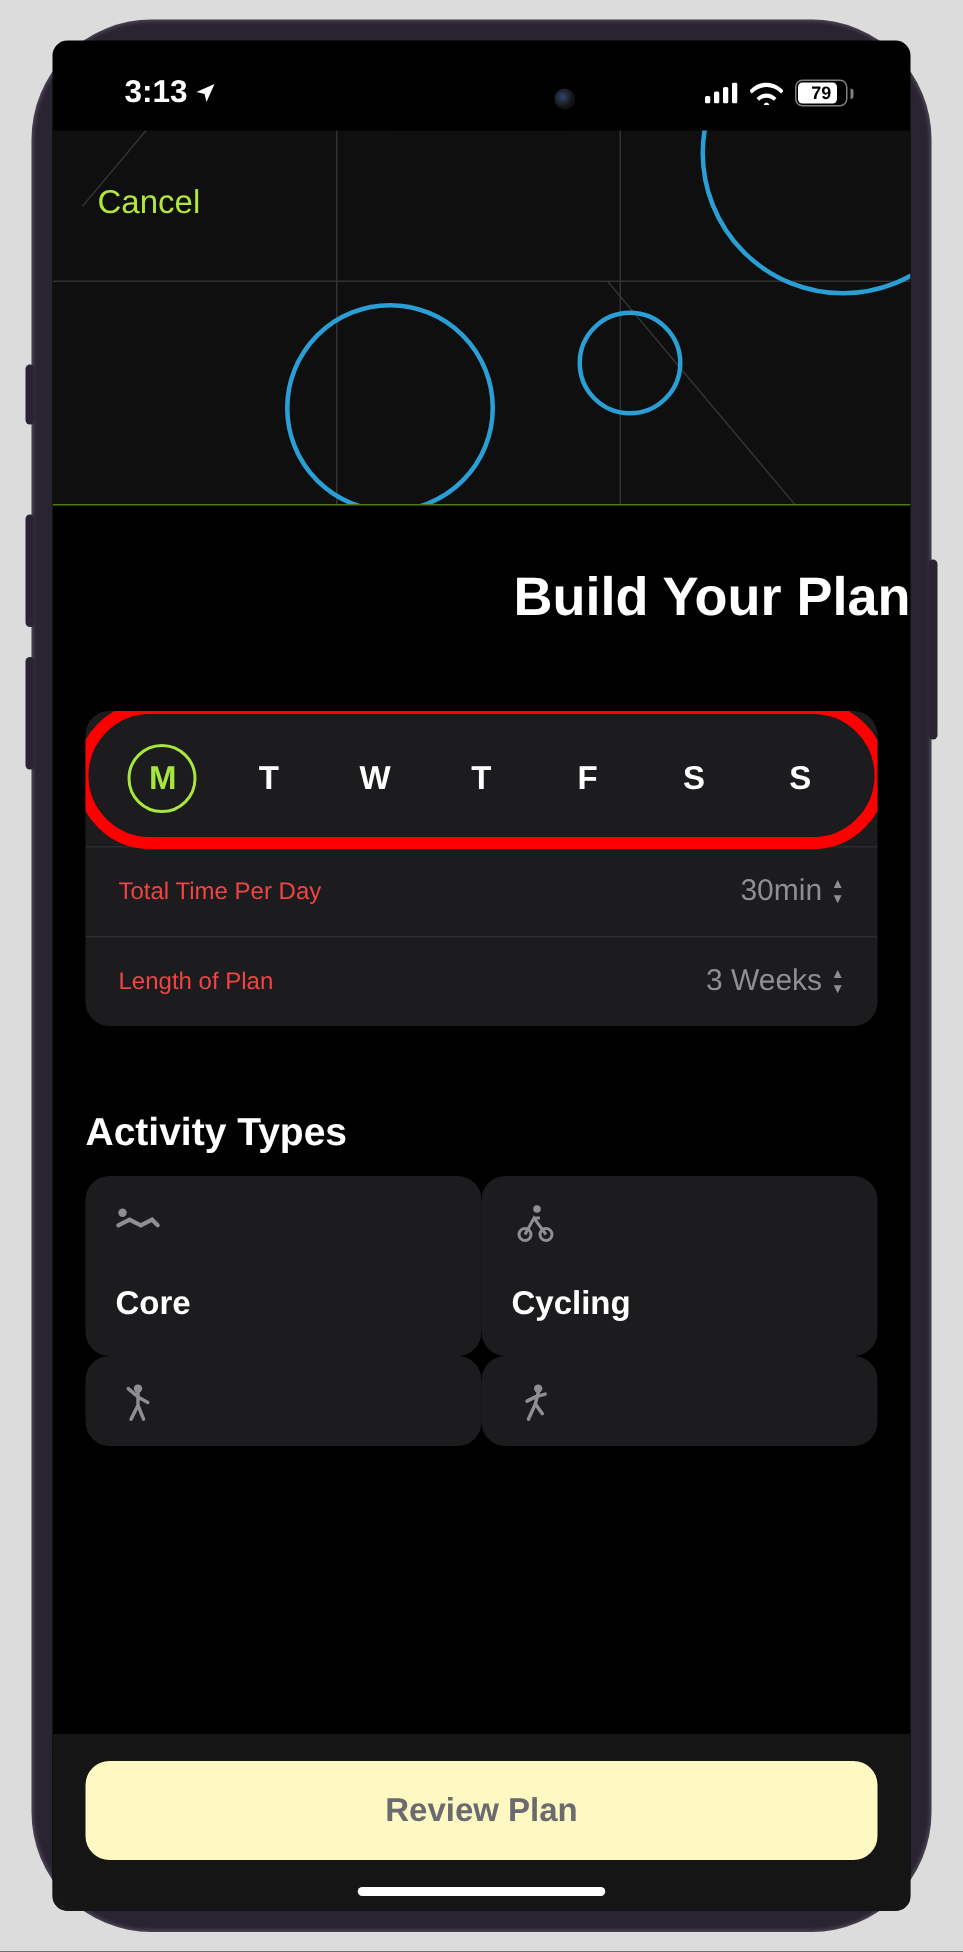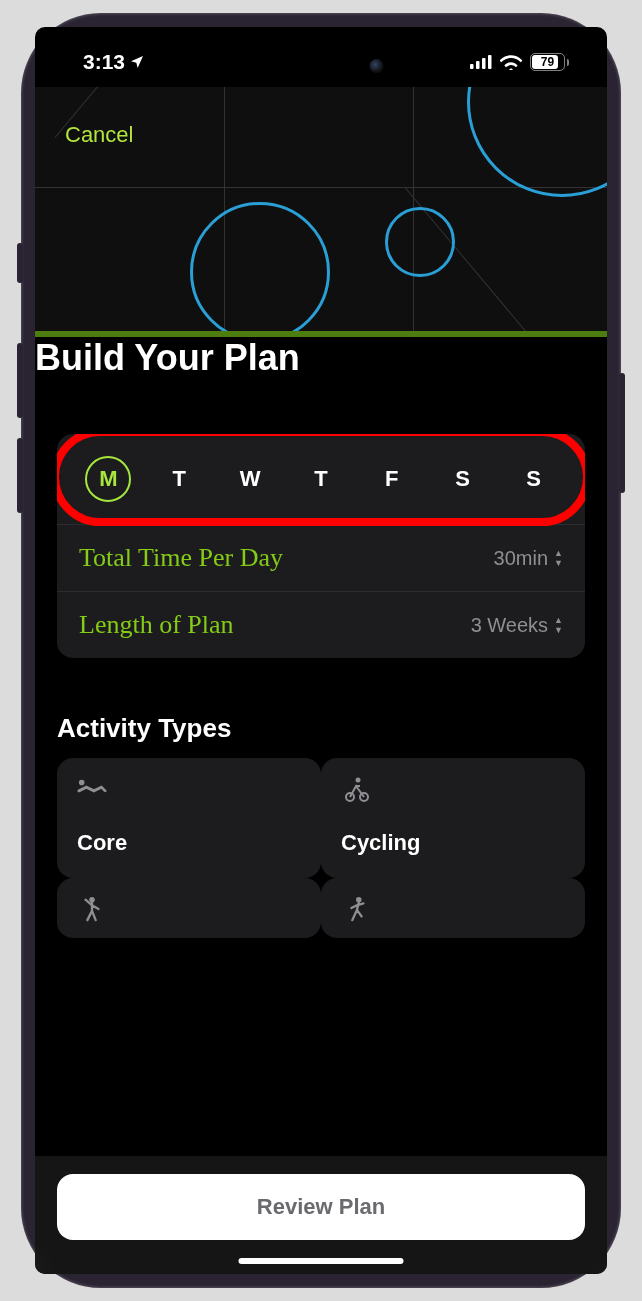--- a/index.html
+++ b/index.html
@@ -101,21 +101,21 @@
     flex: 1;
     display: flex;
     flex-direction: column;
     position: relative;
   }
   .header-visual {
     height: 250px;
     position: relative;
     background: #0f0f0f;
     overflow: hidden;
-    border-bottom: 6px solid #4d7c0f;
+    border-bottom: 1px solid #4d7c0f;
   }
   .grid-line { position: absolute; background: #333; }
   .grid-line.h1 { left: 0; right: 0; top: 100px; height: 1px; }
   .grid-line.v1 { top: 0; bottom: 0; left: 33%; width: 1px; }
   .grid-line.v2 { top: 0; bottom: 0; left: 66%; width: 1px; }
   .diag { position: absolute; width: 200px; height: 1px; background: #333; transform-origin: left center; }
   .diag.d1 { top: 50px; left: 20px; transform: rotate(-50deg); }
   .diag.d2 { top: 100px; left: 370px; transform: rotate(50deg); }
   .circle {
     position: absolute;
@@ -131,21 +131,22 @@
     top: 35px; left: 30px;
     color: #b3e63c;
     font-size: 22px;
     font-weight: 400;
     z-index: 10;
   }
   .page-title {
     color: #fff;
     font-size: 36px;
     font-weight: 700;
-    text-align: left;
+    text-align: right;
+    margin-top: 40px;
   }
   .section {
     padding: 0 22px;
     margin-top: 55px;
   }
   .section-title {
     color: #fff;
     font-size: 26px;
     font-weight: 700;
     margin-bottom: 14px;
@@ -187,21 +188,21 @@
     border-color: #a7e63c;
     color: #a7e63c;
   }
   .setting-row {
     display: flex;
     justify-content: space-between;
     align-items: center;
     padding: 18px 22px;
     border-top: 1px solid #2c2c2e;
   }
-  .setting-label { color: #84cc16; font-size: 26px; font-family: Liberation Serif, serif; }
+  .setting-label { color: #ef4444; font-size: 16px; }
   .setting-value { color: #8e8e93; font-size: 20px; display: flex; align-items: center; gap: 6px; }
   .chevrons {
     display: inline-flex;
     flex-direction: column;
     gap: 1px;
     font-size: 9px;
     line-height: 1;
     color: #8e8e93;
   }
   .activity-grid {
@@ -230,21 +231,21 @@
   .bottom-bar {
     position: absolute;
     bottom: 0; left: 0; right: 0;
     padding: 18px 22px 34px 22px;
     background: rgba(28,28,30,0.75);
     backdrop-filter: blur(10px);
   }
   .review-btn {
     width: 100%;
     padding: 20px;
-    background: #ffffff;
+    background: #fef9c3;
     border-radius: 16px;
     text-align: center;
     color: #6b6b6f;
     font-size: 22px;
     font-weight: 600;
   }
   .home-indicator {
     position: absolute;
     bottom: 10px;
     left: 50%;

